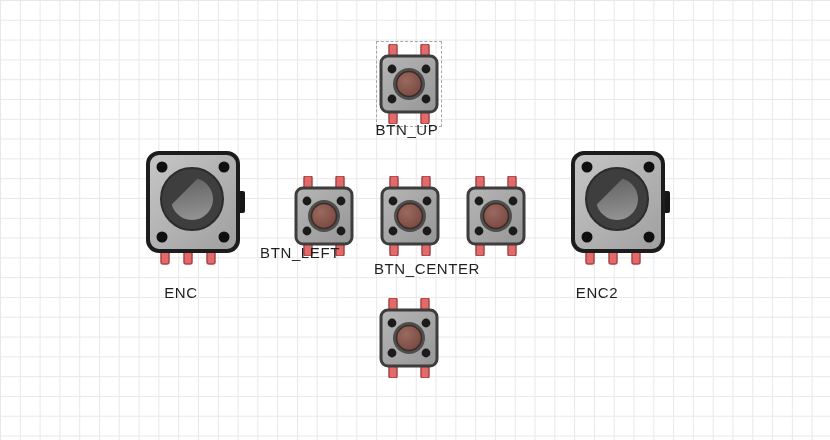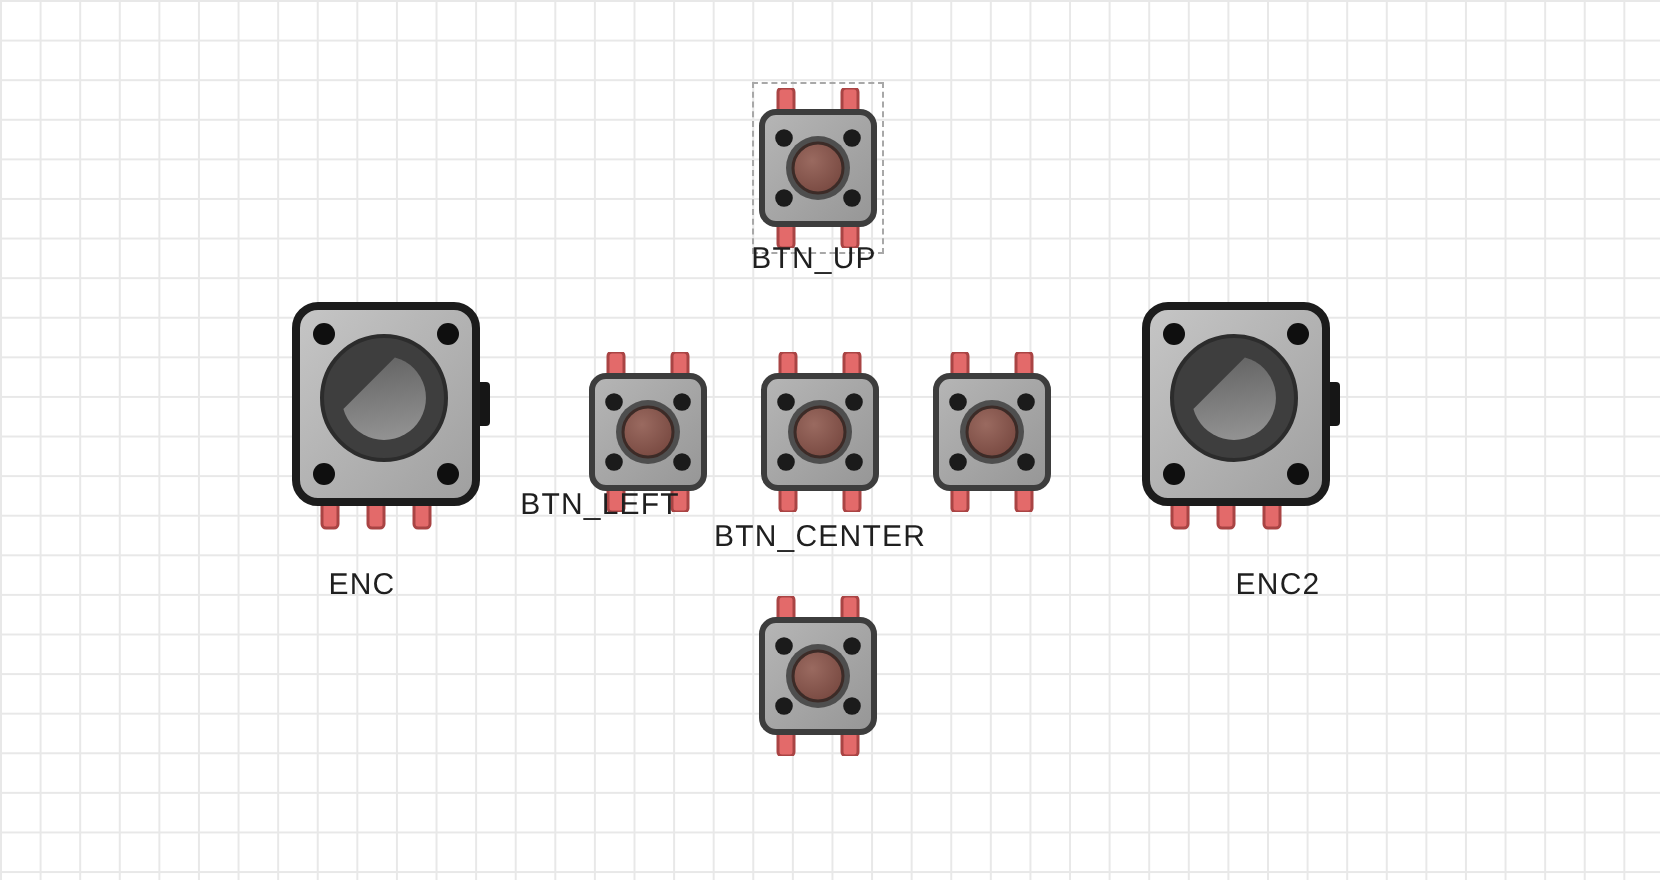--- a/index.html
+++ b/index.html
@@ -101,34 +101,34 @@
         <use href="#sym-pushbutton"></use>
       </svg>
   </div>
   <div class="part-label" style="left:300px;top:244px">BTN_LEFT</div>
 
   <div class="component" style="left:380px;top:176px;width:60px;height:80px">
     <svg width="60" height="80">
         <use href="#sym-pushbutton"></use>
       </svg>
   </div>
-  <div class="part-label" style="left:410px;top:260px">BTN_CENTER</div>
+  <div class="part-label" style="left:427px;top:260px">BTN_CENTER</div>
 
   <div class="component" style="left:466px;top:176px;width:60px;height:80px">
     <svg width="60" height="80">
         <use href="#sym-pushbutton"></use>
       </svg>
   </div>
 
   <div class="component" style="left:571px;top:151px;width:100px;height:116px">
     <svg width="100" height="116">
         <use href="#sym-encoder"></use>
       </svg>
   </div>
-  <div class="part-label" style="left:639px;top:284px">ENC2</div>
+  <div class="part-label" style="left:597px;top:284px">ENC2</div>
 
   <div class="component" style="left:379px;top:298px;width:60px;height:80px">
     <svg width="60" height="80">
         <use href="#sym-pushbutton"></use>
       </svg>
   </div>
 
 </div>
 
 </body></html>

